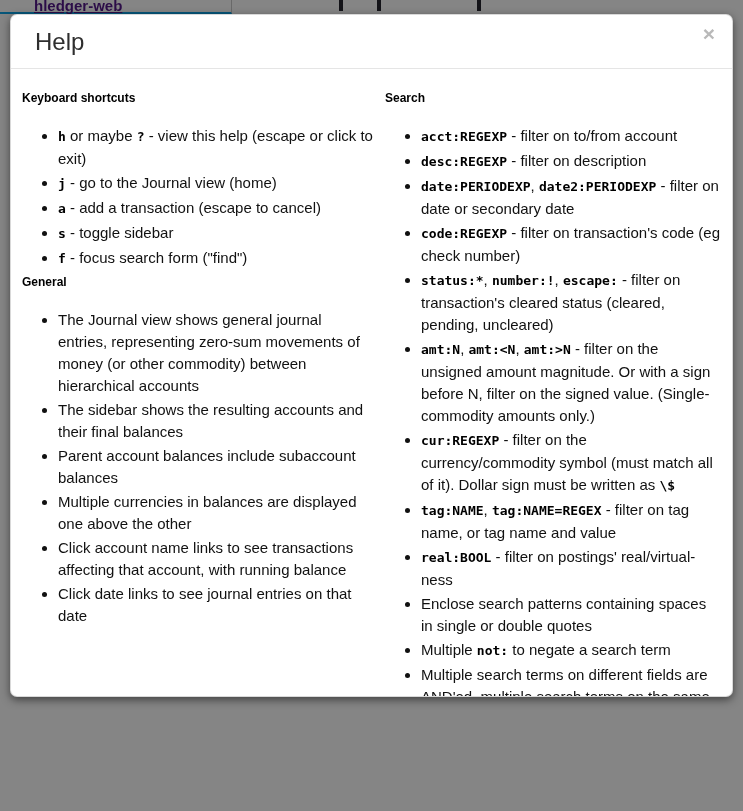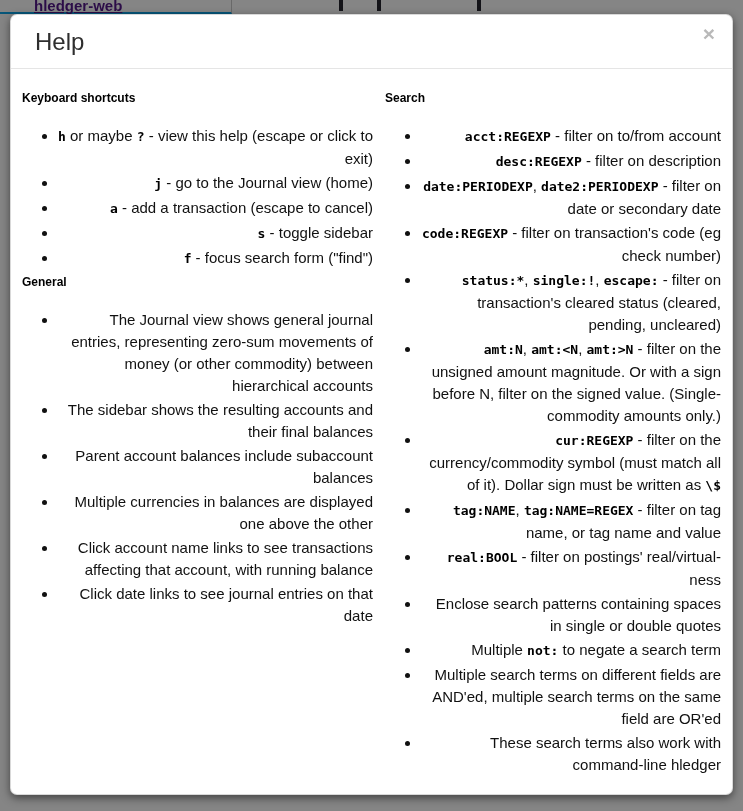--- a/index.html
+++ b/index.html
@@ -36,21 +36,21 @@
   .backdrop {
     position: absolute; inset: 0;
     background: rgba(0,0,0,0.48);
     z-index: 10;
   }
 
   
   .modal {
     position: absolute; z-index: 20;
     left: 10px; top: 14px;
-    width: 723px; height: 781px;
+    width: 723px; height: 683px;
     background: #ffffff;
     border: 1px solid rgba(0,0,0,0.15);
     border-radius: 7px;
     box-shadow: 0 3px 9px rgba(0,0,0,0.5);
     overflow: hidden;
   }
   .modal-header {
     position: relative;
     padding: 12px 15px 11px 24px;
     border-bottom: 1px solid #e5e5e5;
@@ -75,21 +75,20 @@
 
   .section + .section { }
   .section-heading {
     font-size: 12px; line-height: 20px;
     font-weight: bold; color: #000;
   }
   ul.help-list {
     margin: 17px 0 0 0;
     padding: 0 0 0 36px;
     list-style: disc outside;
-    text-align: right;
   }
   ul.help-list li {
     font-size: 15px; line-height: 22px;
     margin-bottom: 2px;
     color: #111;
   }
   ul.help-list li code {
     font-family: "DejaVu Sans Mono", monospace;
     font-weight: bold;
     font-size: 13px;
@@ -140,21 +139,21 @@
         </div>
       </div>
     <div class="col-right">
         <div class="section">
           <div class="section-heading">Search</div>
           <ul class="help-list">
             <li><code>acct:REGEXP</code><span> - filter on to/from account</span></li>
             <li><code>desc:REGEXP</code><span> - filter on description</span></li>
             <li><code>date:PERIODEXP</code><span>, </span><code>date2:PERIODEXP</code><span> - filter on date or secondary date</span></li>
             <li><code>code:REGEXP</code><span> - filter on transaction's code (eg check number)</span></li>
-            <li><code>status:*</code><span>, </span><code>single:!</code><span>, </span><code>escape:</code><span> - filter on transaction's cleared status (cleared, pending, uncleared)</span></li>
+            <li><code>status:*</code><span>, </span><code>number:!</code><span>, </span><code>escape:</code><span> - filter on transaction's cleared status (cleared, pending, uncleared)</span></li>
             <li><code>amt:N</code><span>, </span><code>amt:&lt;N</code><span>, </span><code>amt:&gt;N</code><span> - filter on the unsigned amount magnitude. Or with a sign before N, filter on the signed value. (Single-commodity amounts only.)</span></li>
             <li><code>cur:REGEXP</code><span> - filter on the currency/commodity symbol (must match all of it). Dollar sign must be written as </span><code>\$</code></li>
             <li><code>tag:NAME</code><span>, </span><code>tag:NAME=REGEX</code><span> - filter on tag name, or tag name and value</span></li>
             <li><code>real:BOOL</code><span> - filter on postings' real/virtual-ness</span></li>
             <li><span>Enclose search patterns containing spaces in single or double quotes</span></li>
             <li><span>Multiple </span><code>not:</code><span> to negate a search term</span></li>
             <li><span>Multiple search terms on different fields are AND'ed, multiple search terms on the same field are OR'ed</span></li>
             <li><span>These search terms also work with command-line hledger</span></li>
           </ul>
         </div>

